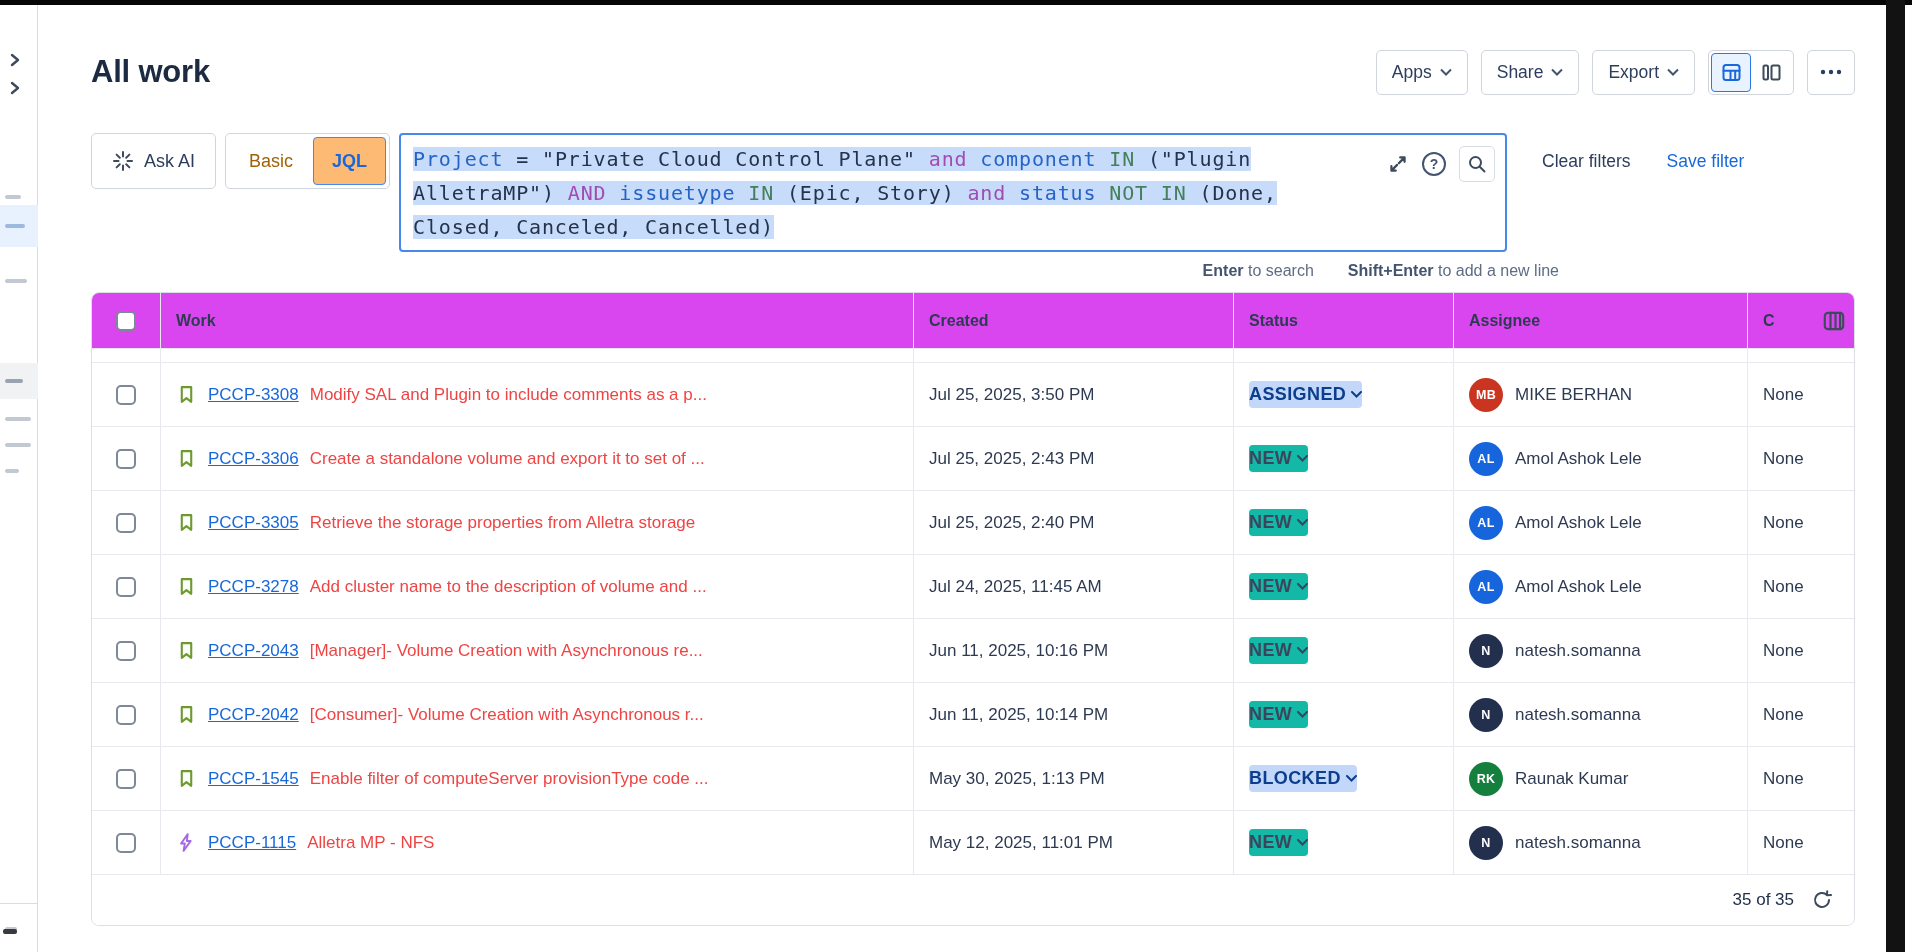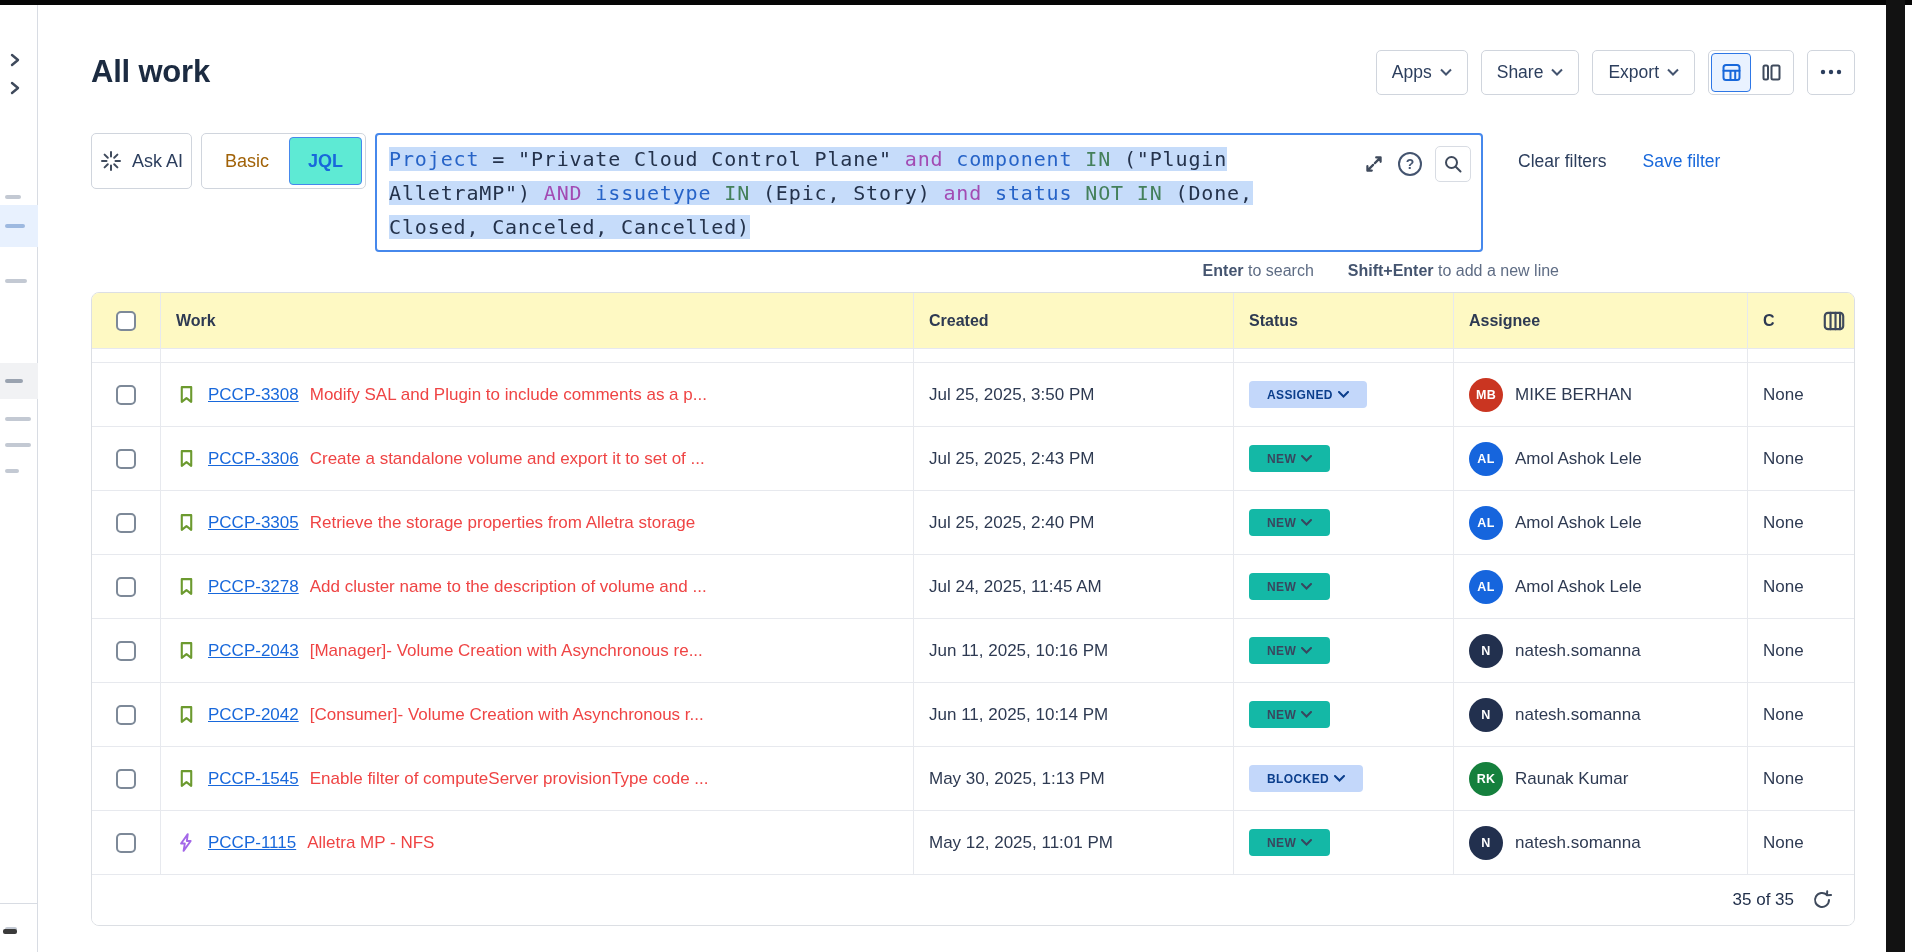--- a/index.html
+++ b/index.html
@@ -30,24 +30,24 @@
          display:inline-flex; align-items:center; gap:8px; padding:0 15px;
          font-size:17.5px; color:#2C3E5D; font-weight:500; cursor:pointer; }
   .chev-dn { width:12px; height:8px; stroke:#44546F; stroke-width:2; fill:none; }
   .view-group { height:45px; border:1px solid #D0D5DD; border-radius:5px; display:flex; align-items:center; padding:2px; }
   .view-cell { width:40px; height:39px; display:flex; align-items:center; justify-content:center; border-radius:4px; cursor:pointer; }
   .view-cell.active { border:1.5px solid #2E77E6; background:#E9F2FF; }
   .more-btn { width:48px; justify-content:center; padding:0; letter-spacing:1px; font-weight:700; color:#2C3E5D; }
 
   
   .filter-row { margin-top:36px; display:flex; align-items:flex-start; gap:9px; }
-  .askai-btn { height:56px; padding:0 8px; font-size:18px; gap:10px; }
+  .askai-btn { height:56px; padding:0 20px; font-size:18px; gap:10px; }
   .segmented { height:56px; border:1px solid #D0D5DD; border-radius:5px; display:flex; align-items:center; padding:3px; }
   .seg-item { padding:0 20px; height:48px; display:flex; align-items:center; font-size:18px; color:#a16207; cursor:pointer; }
-  .seg-item.selected { border:1.5px solid #4688EC; background:#5eead4; color:#1868DB; font-weight:600; border-radius:4px; padding:0 18px; }
+  .seg-item.selected { border:1.5px solid #4688EC; background:#fdba74; color:#1868DB; font-weight:600; border-radius:4px; padding:0 18px; }
 
   .jql-box { position:relative; width:1108px; height:119px; border:2px solid #4688EC; border-radius:4px;
              background:#fff; padding:7px 100px 0 12px; cursor:text; }
   .jql-text { font-family:"DejaVu Sans Mono", monospace; font-size:20px; line-height:34px; letter-spacing:0.85px; white-space:pre; }
   .jql-sel { background:#C6DCFA; }
   .tok-field { color:#2663C7; } .tok-op { color:#A24BB3; } .tok-kw { color:#44805B; } .tok-plain { color:#24324B; }
   .jql-icons { position:absolute; right:10px; top:11px; display:flex; align-items:center; gap:13px; }
   .help-circle { width:24px; height:24px; border:2px solid #44546F; border-radius:50%; color:#44546F;
                  font-size:14px; font-weight:700; display:flex; align-items:center; justify-content:center; }
   .search-btn { width:36px; height:36px; border:1px solid #D8DCE3; border-radius:5px; background:#fff;
@@ -58,41 +58,41 @@
   .link-save  { font-size:17.5px; color:#1868DB; font-weight:500; cursor:pointer; white-space:nowrap; }
 
   
   .hints { margin-top:10px; margin-right:296px; text-align:right; font-size:16px; color:#5E6C84; height:22px; }
   .hints b { color:#44546F; font-weight:700; }
   .hint-gap { display:inline-block; width:34px; }
 
   
   .table-card { margin-top:8px; width:1764px; border:1.5px solid #DCDFE4; border-radius:8px; overflow:hidden; background:#fff; }
   .trow { display:flex; align-items:stretch; border-bottom:1px solid #E7E9EE; background:#fff; }
-  .thead { background:#fef9c3; height:56px; }
+  .thead { background:#d946ef; height:56px; }
   .thead .cell { font-size:16px; font-weight:700; color:#2E3A52; }
   .sliver { height:14px; }
   .tbody-row { height:64px; }
   .cell { display:flex; align-items:center; padding:0 15px; border-left:1px solid #E7E9EE; overflow:hidden; }
   .cell:first-child { border-left:none; }
   .col-check { width:68px; justify-content:center; padding:0; flex:none; }
   .col-work { width:753px; flex:none; gap:11px; }
   .col-created { width:320px; flex:none; }
   .col-status { width:220px; flex:none; }
   .col-assignee { width:294px; flex:none; gap:12px; }
   .col-extra { width:106px; flex:none; position:relative; }
   .checkbox { width:20px; height:20px; border:2px solid #7D8998; border-radius:5px; background:#fff; cursor:pointer; }
   .cols-icon-btn { position:absolute; right:6px; top:50%; transform:translateY(-50%); background:transparent; border:none; cursor:pointer; display:flex; }
 
   .issue-key { font-size:17px; font-weight:500; color:#1868DB; text-decoration:underline; white-space:nowrap; }
   .issue-summary { font-size:17px; color:#ef4444; white-space:nowrap; }
   .created-txt, .extra-txt { font-size:17px; color:#2E3A52; }
 
-  .badge { display:inline-flex; align-items:center; gap:5px; height:27px; padding:0 18px; border-radius:4px;
-           font-size:12px; font-weight:700; letter-spacing:0.4px; cursor:pointer; }
+  .badge { display:inline-flex; align-items:center; gap:5px; height:27px; padding:0 0; border-radius:4px;
+           font-size:18px; font-weight:700; letter-spacing:0.4px; cursor:pointer; }
   .badge-blue { background:#C3D7FA; color:#0B3E8C; }
   .badge-gray { background:#14b8a6; color:#39465E; }
   .badge svg { stroke:currentColor; }
 
   .avatar { width:34px; height:34px; border-radius:50%; color:#fff; font-size:12.5px; font-weight:700;
             display:flex; align-items:center; justify-content:center; flex:none; letter-spacing:0.3px; }
   .assignee-name { font-size:17px; color:#2E3A52; white-space:nowrap; }
 
   .tfoot { height:50px; display:flex; align-items:center; justify-content:flex-end; gap:16px; padding-right:20px; background:#fff; }
   .foot-count { font-size:17px; color:#22304B; }

